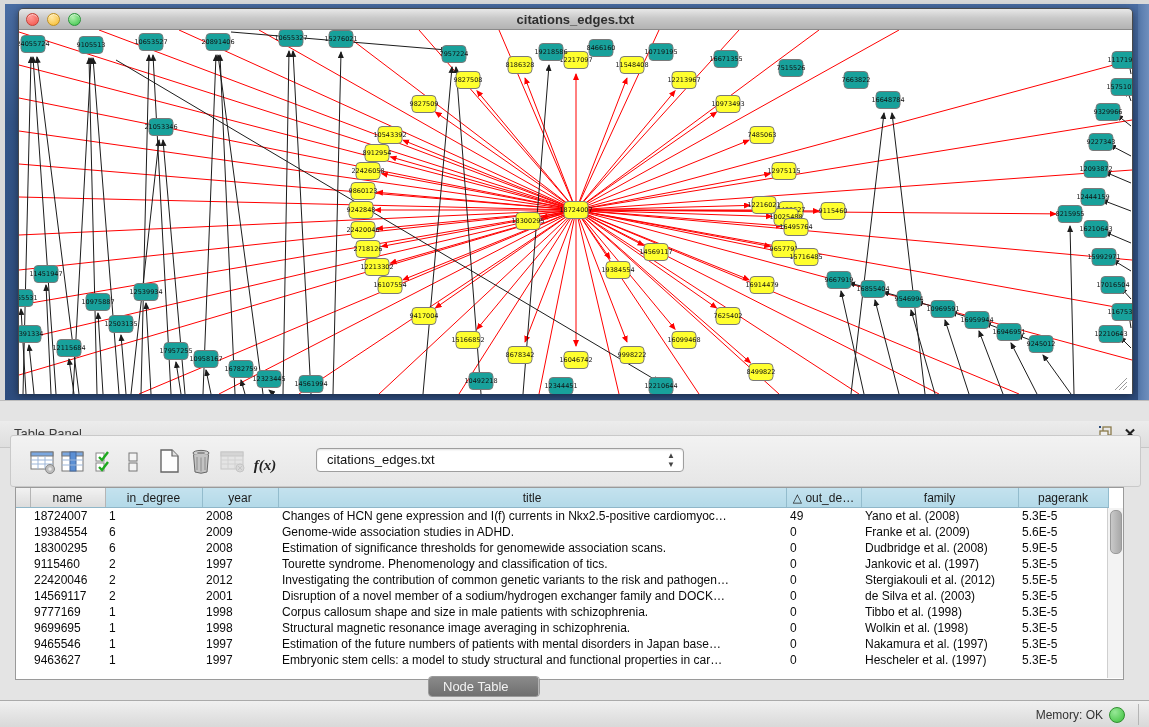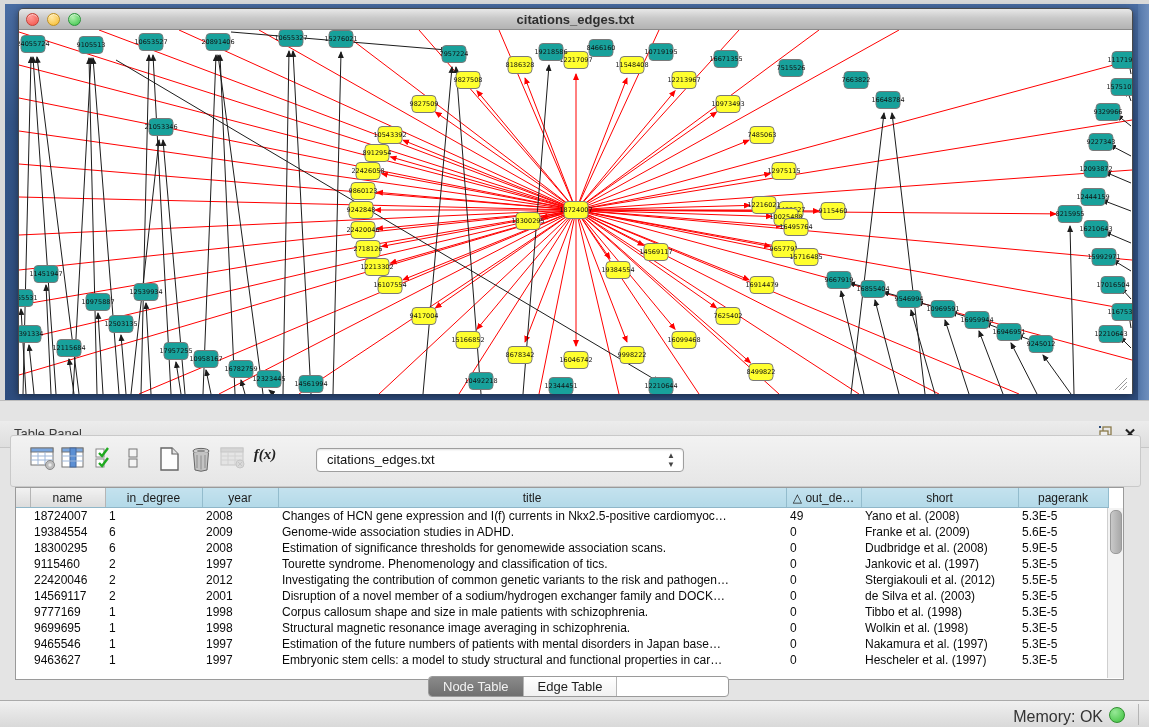--- a/index.html
+++ b/index.html
@@ -27,46 +27,46 @@
   
   #table-panel{position:absolute;left:0;top:400px;width:1149px;height:300px;background:#e4e4e4;border-top:1px solid #bdbdbd;}
   #tp-header{position:absolute;left:0;top:0;width:100%;height:26px;background:linear-gradient(180deg,#ececec,#dedede);border-bottom:1px solid #c6c6c6;margin-top:20px;}
   #tp-title{position:absolute;left:14px;top:5px;font-size:13px;color:#3c3c3c;}
   .tp-hbtn{position:absolute;top:4px;width:18px;height:18px;cursor:default;text-align:center;}
   #tp-float{right:34px;}
   #tp-close{right:10px;font-size:15px;font-weight:bold;color:#222;line-height:18px;}
   
   #tp-toolbar{position:absolute;left:10px;top:34px;width:1129px;height:50px;
     background:linear-gradient(180deg,#f2f2f2,#e6e6e6);border:1px solid #c9c9c9;border-radius:3px;}
-  .tb-icon{position:absolute;top:10px;width:28px;height:28px;display:flex;align-items:flex-start;justify-content:center;}
+  .tb-icon{position:absolute;top:10px;width:28px;height:28px;display:flex;align-items:flex-end;justify-content:center;}
   #fx-icon{font-family:"Liberation Serif",serif;font-style:italic;font-weight:bold;font-size:15px;color:#222;}
   #tp-dropdown{position:absolute;left:305px;top:12px;width:368px;height:24px;background:#fff;
     border:1px solid #9e9e9e;border-radius:4px;box-shadow:inset 0 1px 2px rgba(0,0,0,.12);
     font-size:13px;color:#111;line-height:22px;padding-left:10px;box-sizing:border-box;}
   #tp-dropdown .spin{position:absolute;right:8px;top:2px;font-size:8px;color:#444;line-height:9px;text-align:center;}
   
   #node-table-wrap{position:absolute;left:15px;top:86px;width:1107px;height:191px;background:#fff;border:1px solid #9a9a9a;}
   table#node-table{border-collapse:collapse;table-layout:fixed;width:1092px;font-size:12px;color:#0a0a0a;}
   #node-table th{height:19px;font-weight:normal;font-size:12px;color:#1a1a1a;text-align:center;
     background:linear-gradient(180deg,#c4e2ee,#b3d9e8);border-right:1px solid #93bccd;border-bottom:1px solid #8fb6c8;
     overflow:hidden;white-space:nowrap;padding:0 2px;}
   #node-table th.gutter, #node-table th.col-name{background:linear-gradient(180deg,#f2f2f2,#dcdcdc);border-right:1px solid #b5b5b5;}
   #node-table td{height:16px;line-height:16px;padding:0 4px;white-space:nowrap;overflow:hidden;border:none;}
   #vscroll{position:absolute;right:0;top:20px;width:15px;height:170px;background:#f3f3f3;border-left:1px solid #cfcfcf;}
   #vscroll .thumb{position:absolute;left:2px;top:2px;width:10px;height:42px;border-radius:5px;
     background:linear-gradient(90deg,#c9c9c9,#a8a8a8);border:1px solid #9a9a9a;}
   
-  #bottom-tabs{position:absolute;left:428px;top:275px;height:19px;display:flex;border:1px solid #9a9a9a;border-radius:4px;overflow:hidden;background:#fff;}
+  #bottom-tabs{position:absolute;left:428px;top:275px;height:19px;display:flex;border:1px solid #9a9a9a;border-radius:4px;overflow:hidden;background:#fff;flex-direction:column;}
   .seg{padding:0 14px;font-size:13px;line-height:19px;color:#1d1d1d;background:linear-gradient(180deg,#ffffff,#f1f1f1);border-right:1px solid #b5b5b5;}
   .seg:last-child{border-right:none;margin-top:43px;}
   .seg.active{background:linear-gradient(180deg,#8a8a8a,#6f6f6f);color:#f2f2f2;}
   
   #status-bar{position:absolute;left:0;top:700px;width:1149px;height:27px;
     background:linear-gradient(180deg,#f0f0f0,#d8d8d8);border-top:1px solid #aaa;}
-  #memory-label{position:absolute;right:46px;top:7px;font-size:16px;color:#333;}
+  #memory-label{position:absolute;right:46px;top:7px;font-size:12px;color:#333;}
   #memory-dot{position:absolute;right:24px;top:6px;width:14px;height:14px;border-radius:50%;
     background:radial-gradient(circle at 35% 30%,#97e897,#3cc03c);border:1px solid #2f8f2f;}
   #status-sep{position:absolute;right:10px;top:3px;width:1px;height:21px;background:#b5b5b5;}
 </style>
 </head>
 <body>
 
 <div id="net-desktop">
   <div class="right-gutter"></div>
   <div id="net-window">
@@ -672,21 +672,21 @@
           <col style="width: 90px;">
         </colgroup>
         <thead>
           <tr>
             <th class="gutter"></th>
             <th class="col-name">name</th>
             <th class="col-in">in_degree</th>
             <th class="col-year">year</th>
             <th class="col-title">title</th>
             <th class="col-out">△ out_de…</th>
-            <th class="col-short">short</th>
+            <th class="col-short">family</th>
             <th class="col-pr">pagerank</th>
           </tr>
         </thead>
         <tbody>
           <tr>
             <td></td>
             <td>18724007</td>
             <td>1</td>
             <td>2008</td>
             <td>Changes of HCN gene expression and I(f) currents in Nkx2.5-positive cardiomyoc…</td>

